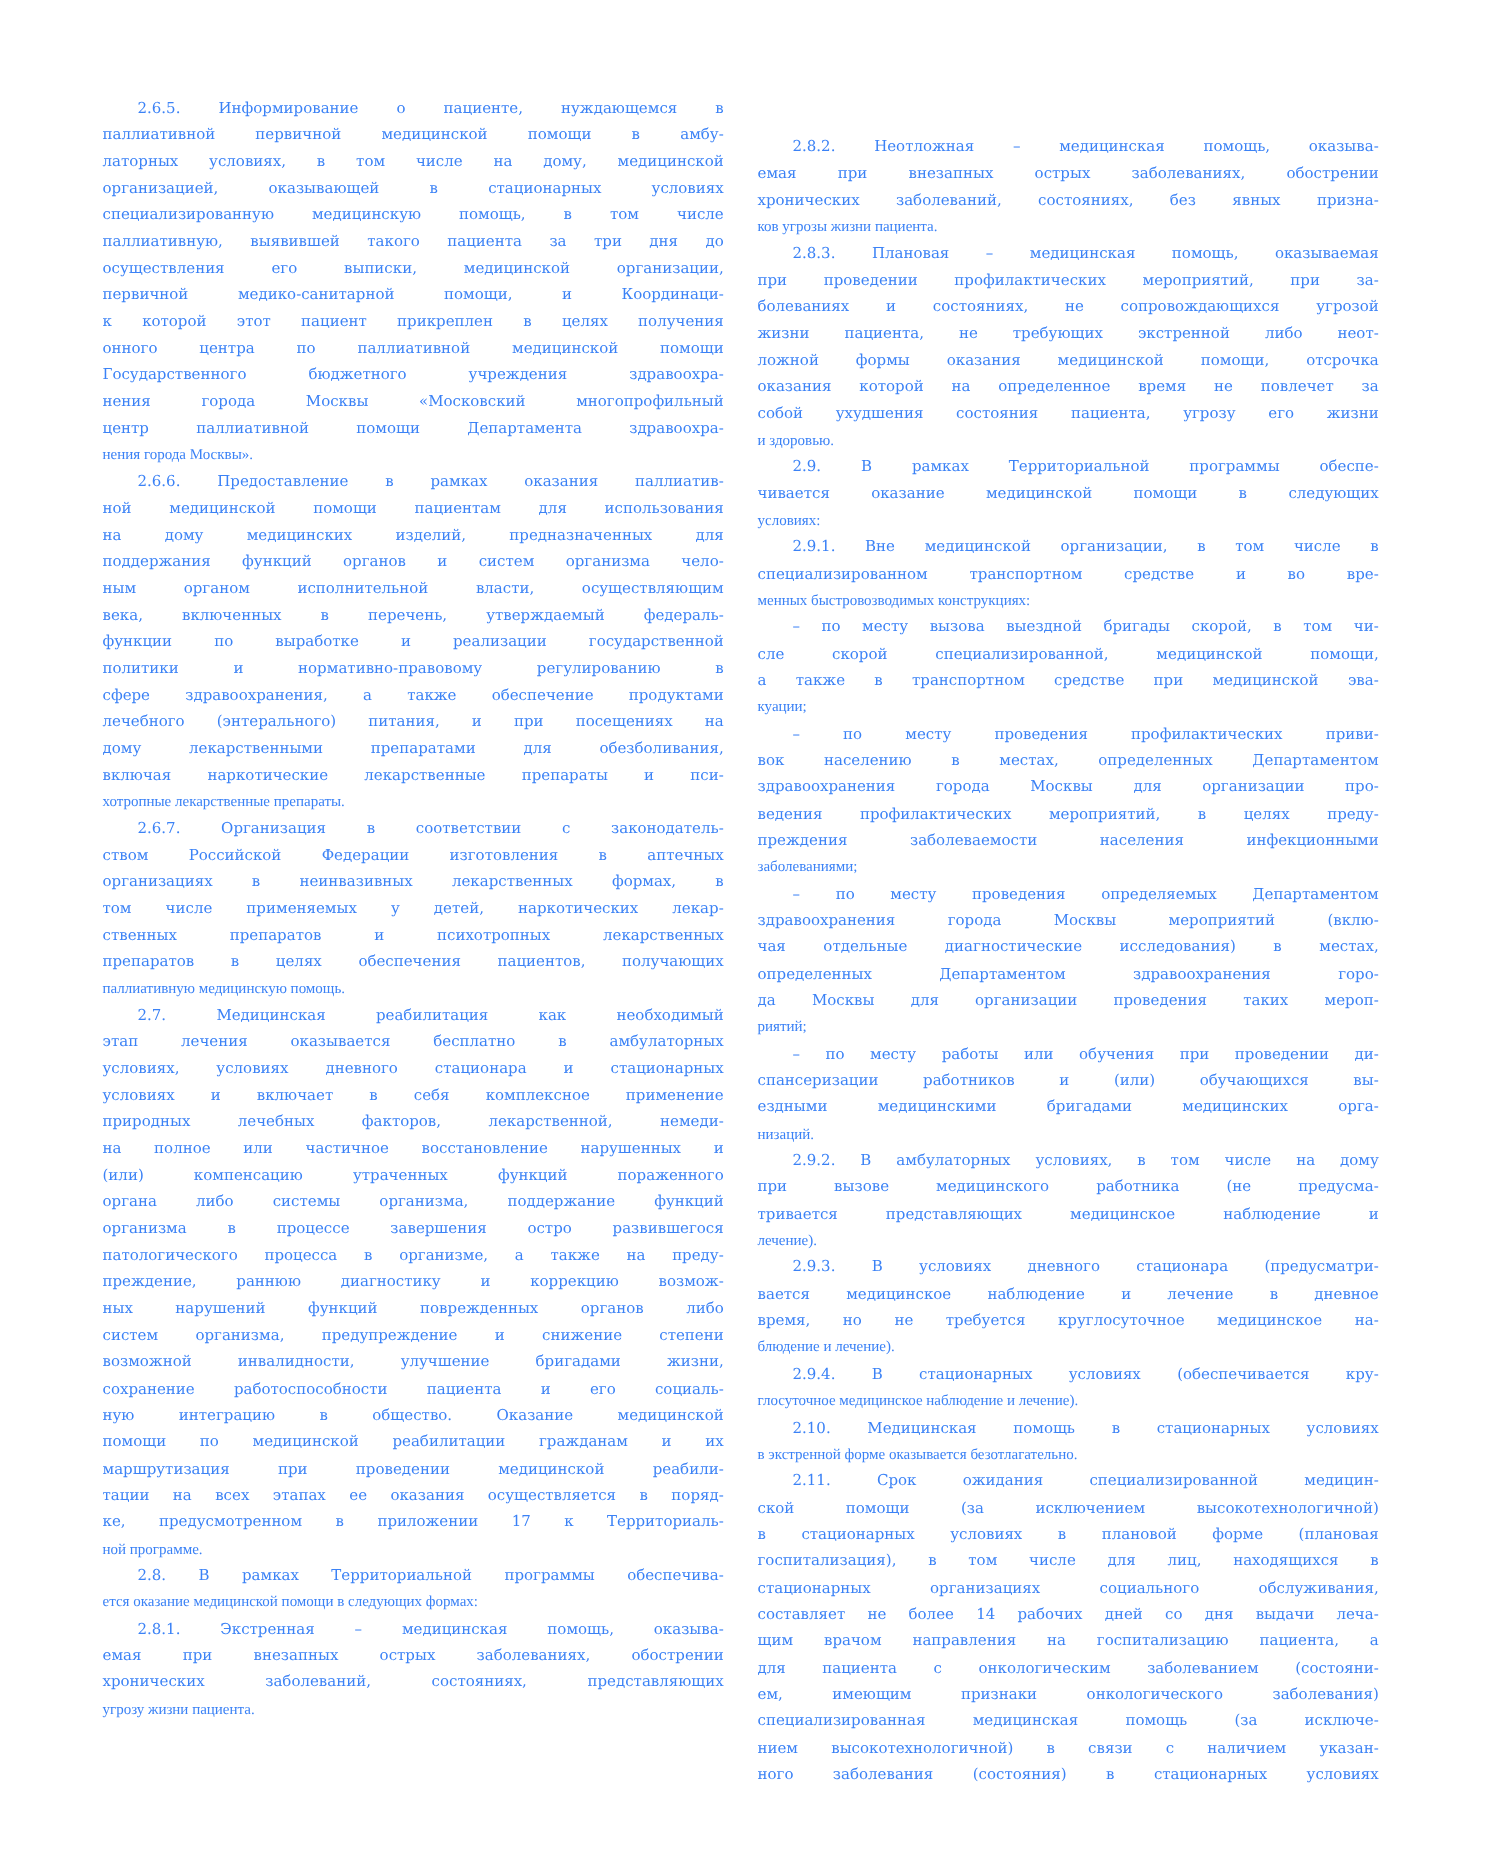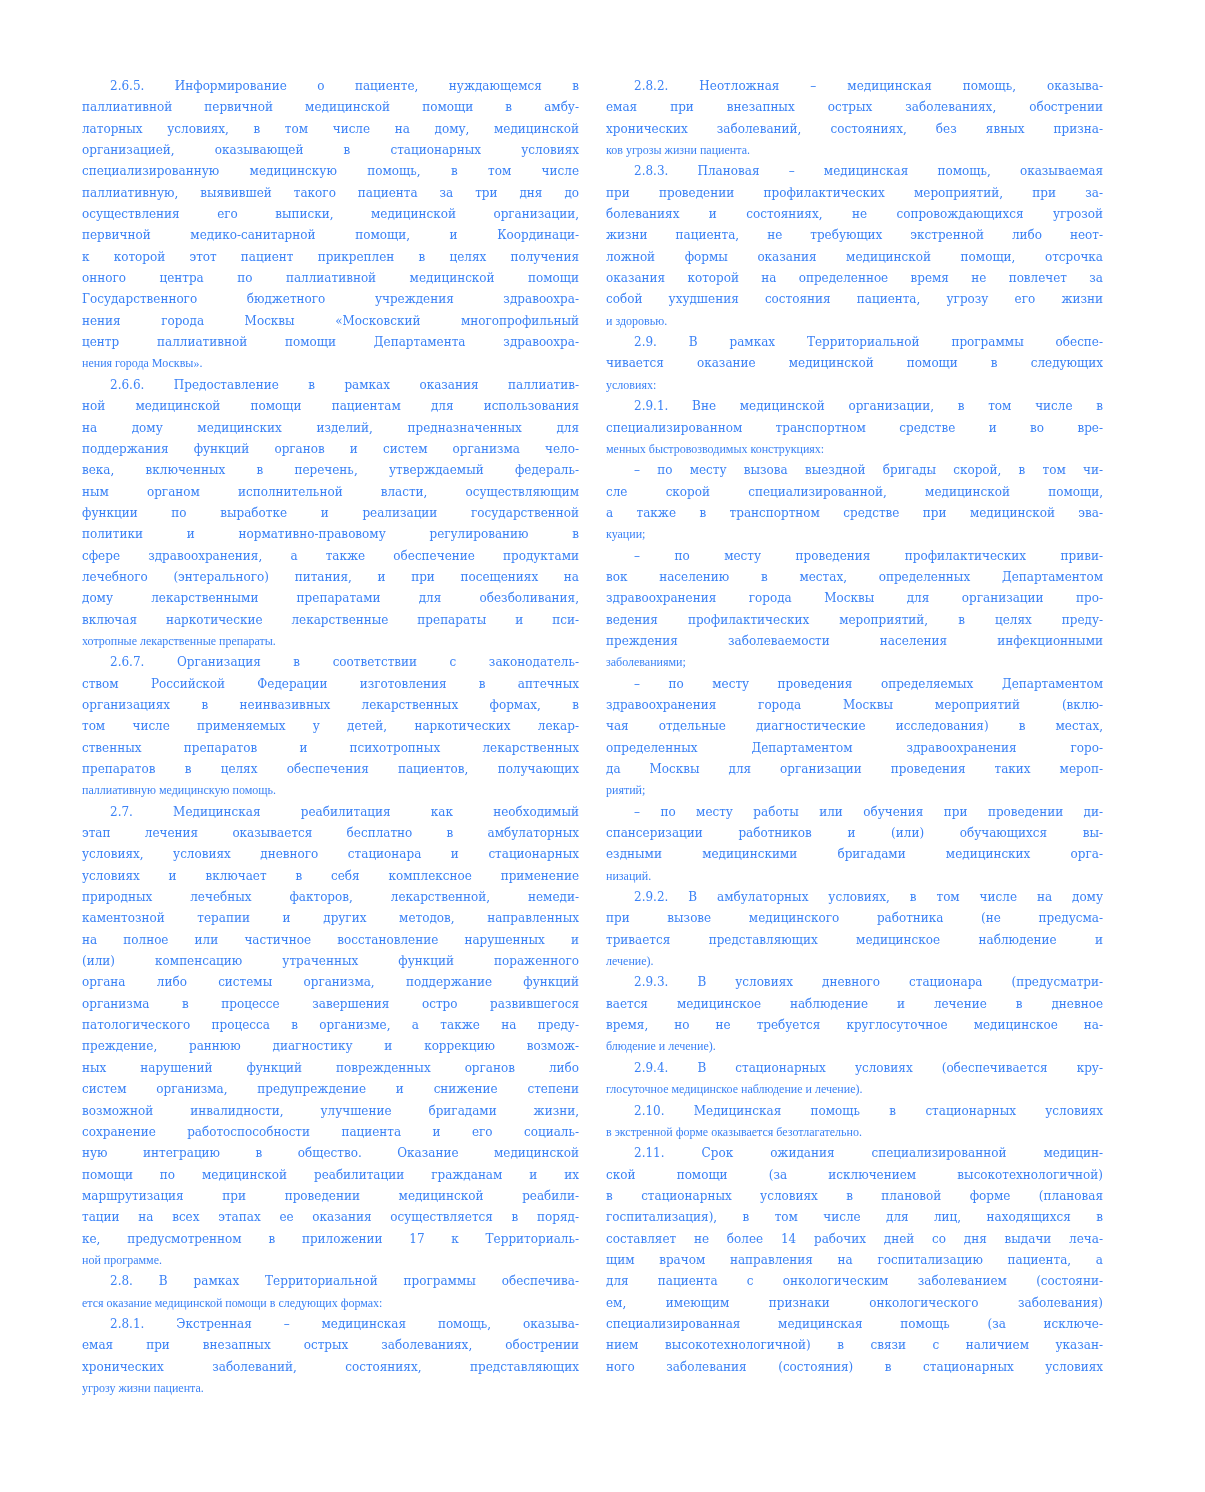--- a/index.html
+++ b/index.html
@@ -4,21 +4,21 @@
 <style>
   html, body { margin: 0; padding: 0; background: #ffffff; }
   body { width: 1205px; height: 1492px; position: relative; overflow: hidden; }
   .page { position: absolute; left: 0; top: 0; width: 1205px; height: 1492px; background: #fff; }
   .col {
     position: absolute; top: 76px; width: 497px;
     font-family: "DejaVu Serif", "Liberation Serif", serif;
     font-size: 12px; line-height: 21.35px; color: #3b82f6;
   }
   .col-left { left: 82px; }
-  .col-right { left: 606px; }
+  .col-right { left: 606px; margin-top: 31px; }
   .line { display: block; white-space: nowrap; text-align: justify; text-align-last: justify; height: 21.35px; overflow: visible; }
   .line.last { text-align-last: left; font-family: Liberation Serif, serif; }
   .line.indent { padding-left: 28px; }
   .para { display: block; }
 </style>
 </head>
 <body>
 
 <div class="page">
   <div class="col col-left" id="col-left">
@@ -36,22 +36,22 @@
         <span class="line">Государственного бюджетного учреждения здравоохра-</span>
         <span class="line">нения города Москвы «Московский многопрофильный</span>
         <span class="line">центр паллиативной помощи Департамента здравоохра-</span>
         <span class="line last">нения города Москвы».</span>
       </div>
       <div class="para">
         <span class="line indent">2.6.6. Предоставление в рамках оказания паллиатив-</span>
         <span class="line">ной медицинской помощи пациентам для использования</span>
         <span class="line">на дому медицинских изделий, предназначенных для</span>
         <span class="line">поддержания функций органов и систем организма чело-</span>
+        <span class="line">ным органом исполнительной власти, осуществляющим</span>
         <span class="line">века, включенных в перечень, утверждаемый федераль-</span>
-        <span class="line">ным органом исполнительной власти, осуществляющим</span>
         <span class="line">функции по выработке и реализации государственной</span>
         <span class="line">политики и нормативно-правовому регулированию в</span>
         <span class="line">сфере здравоохранения, а также обеспечение продуктами</span>
         <span class="line">лечебного (энтерального) питания, и при посещениях на</span>
         <span class="line">дому лекарственными препаратами для обезболивания,</span>
         <span class="line">включая наркотические лекарственные препараты и пси-</span>
         <span class="line last">хотропные лекарственные препараты.</span>
       </div>
       <div class="para">
         <span class="line indent">2.6.7. Организация в соответствии с законодатель-</span>
@@ -61,21 +61,20 @@
         <span class="line">ственных препаратов и психотропных лекарственных</span>
         <span class="line">препаратов в целях обеспечения пациентов, получающих</span>
         <span class="line last">паллиативную медицинскую помощь.</span>
       </div>
       <div class="para">
         <span class="line indent">2.7. Медицинская реабилитация как необходимый</span>
         <span class="line">этап лечения оказывается бесплатно в амбулаторных</span>
         <span class="line">условиях, условиях дневного стационара и стационарных</span>
         <span class="line">условиях и включает в себя комплексное применение</span>
         <span class="line">природных лечебных факторов, лекарственной, немеди-</span>
-        <span class="line">каментозной терапии и других методов, направленных</span>
         <span class="line">на полное или частичное восстановление нарушенных и</span>
         <span class="line">(или) компенсацию утраченных функций пораженного</span>
         <span class="line">органа либо системы организма, поддержание функций</span>
         <span class="line">организма в процессе завершения остро развившегося</span>
         <span class="line">патологического процесса в организме, а также на преду-</span>
         <span class="line">преждение, раннюю диагностику и коррекцию возмож-</span>
         <span class="line">ных нарушений функций поврежденных органов либо</span>
         <span class="line">систем организма, предупреждение и снижение степени</span>
         <span class="line">возможной инвалидности, улучшение бригадами жизни,</span>
         <span class="line">сохранение работоспособности пациента и его социаль-</span>
@@ -170,20 +169,21 @@
       </div>
       <div class="para">
         <span class="line indent">2.10. Медицинская помощь в стационарных условиях</span>
         <span class="line last">в экстренной форме оказывается безотлагательно.</span>
       </div>
       <div class="para">
         <span class="line indent">2.11. Срок ожидания специализированной медицин-</span>
         <span class="line">ской помощи (за исключением высокотехнологичной)</span>
         <span class="line">в стационарных условиях в плановой форме (плановая</span>
         <span class="line">госпитализация), в том числе для лиц, находящихся в</span>
+        <span class="line">стационарных организациях социального обслуживания,</span>
         <span class="line">составляет не более 14 рабочих дней со дня выдачи леча-</span>
         <span class="line">щим врачом направления на госпитализацию пациента, а</span>
         <span class="line">для пациента с онкологическим заболеванием (состояни-</span>
         <span class="line">ем, имеющим признаки онкологического заболевания)</span>
         <span class="line">специализированная медицинская помощь (за исключе-</span>
         <span class="line">нием высокотехнологичной) в связи с наличием указан-</span>
         <span class="line">ного заболевания (состояния) в стационарных условиях</span>
       </div>
     </div>
 </div>

